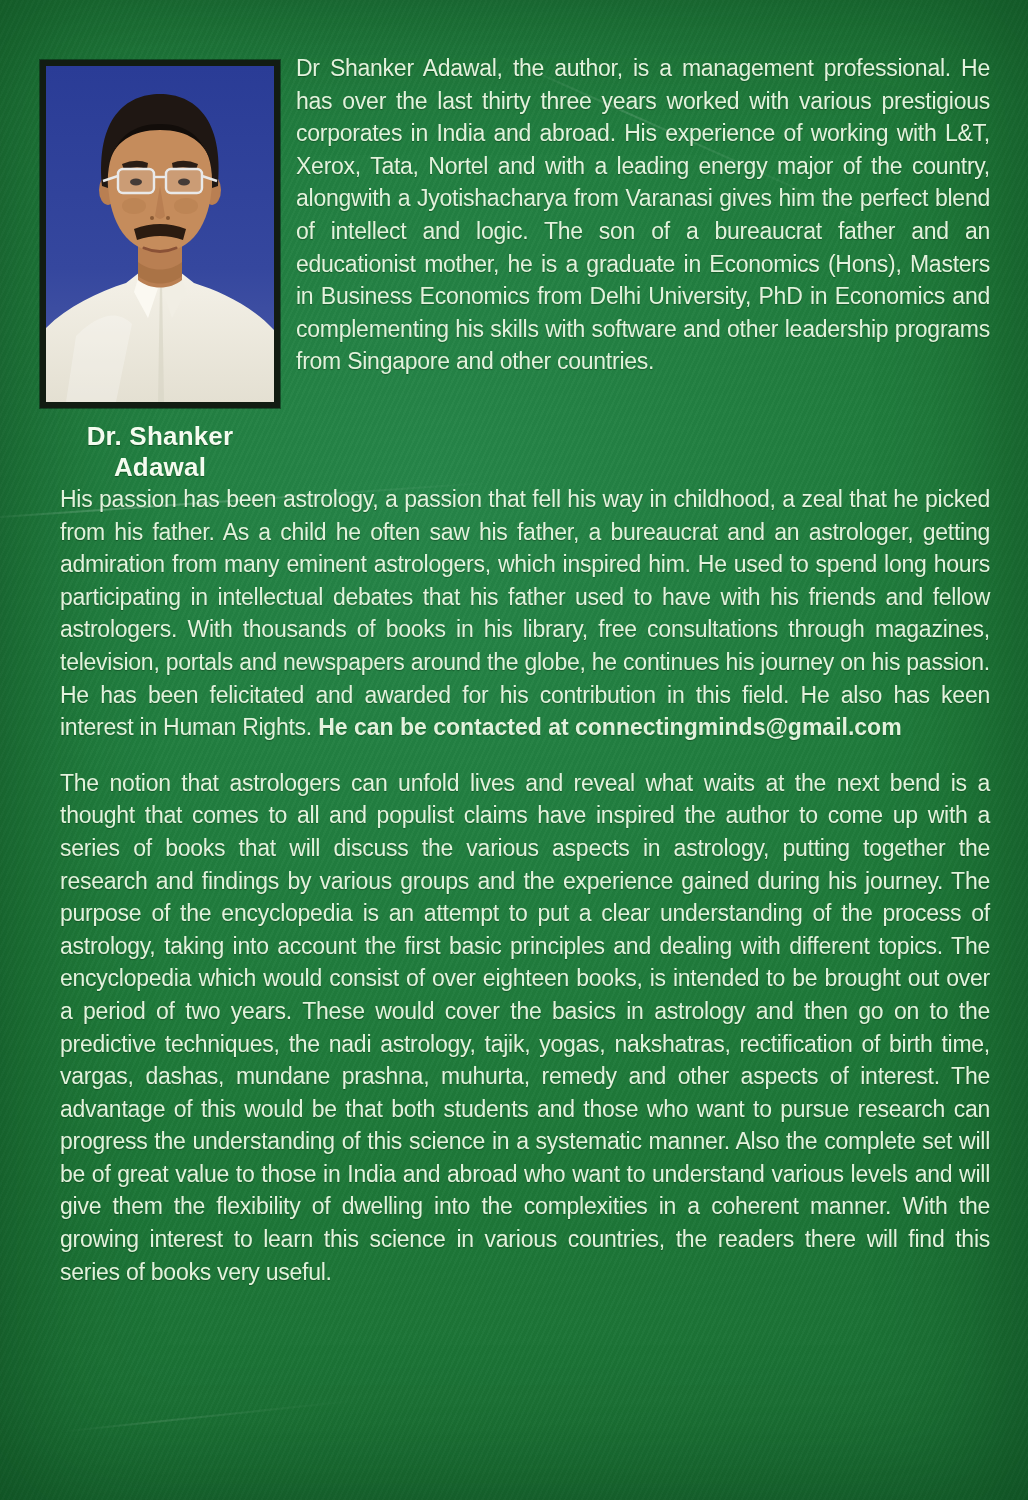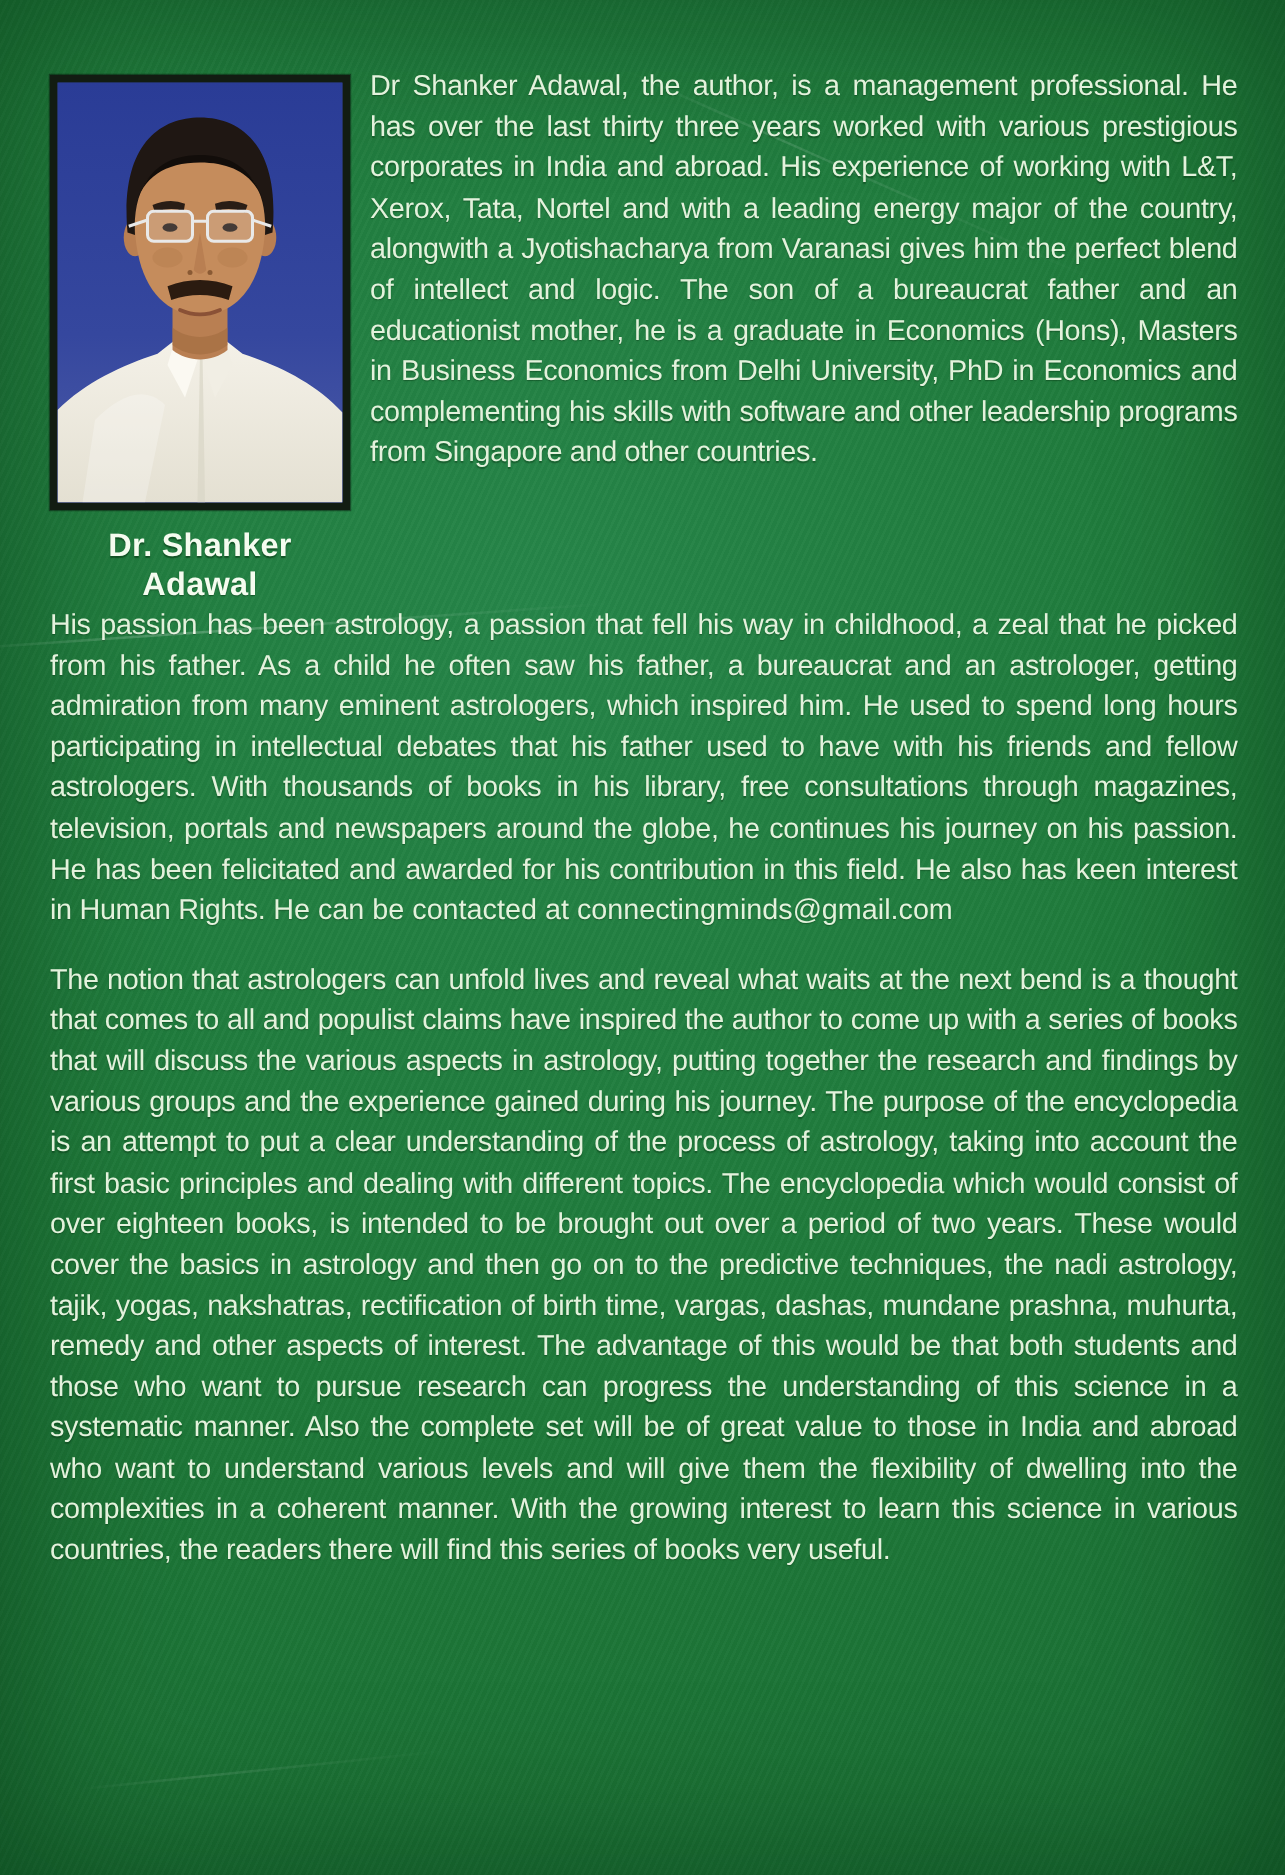--- a/index.html
+++ b/index.html
@@ -57,24 +57,25 @@
     color: var(--caption);
     text-shadow: 0 1px 1px rgba(0,40,10,0.5);
   }
 
   .para {
     font-size: 23px;
     line-height: 32.6px;
     letter-spacing: -0.25px;
     text-align: justify;
     text-shadow: 0 1px 1px rgba(0,40,10,0.4);
+    margin-left: 20px;
   }
   .bio {  }
   .body-para { clear: both; margin-top: 23px; }
-  .bold-inline { font-weight: normal; letter-spacing: 0; }
+  .bold-inline { font-weight: bold; letter-spacing: 0; }
 </style>
 </head>
 <body>
 
 <div class="cover">
 
   <div class="scratch s1"></div>
   <div class="scratch s2"></div>
   <div class="scratch s3"></div>
 

